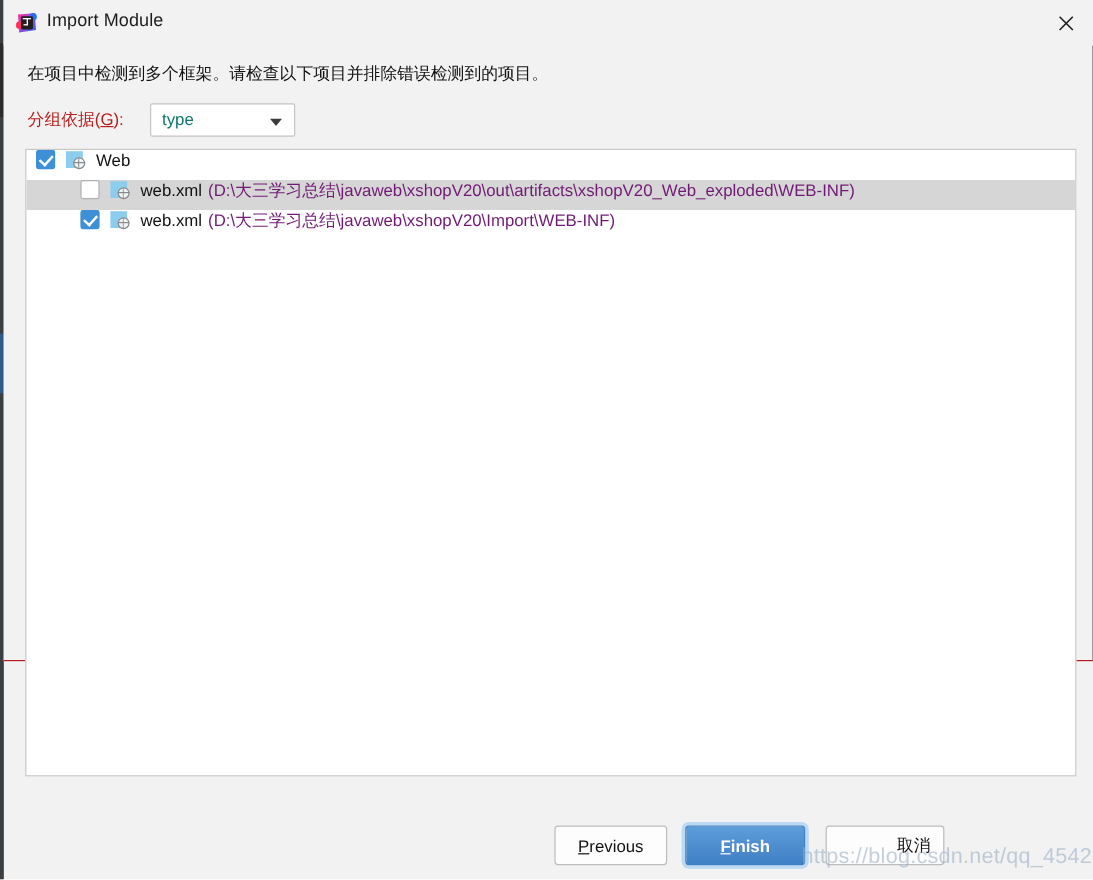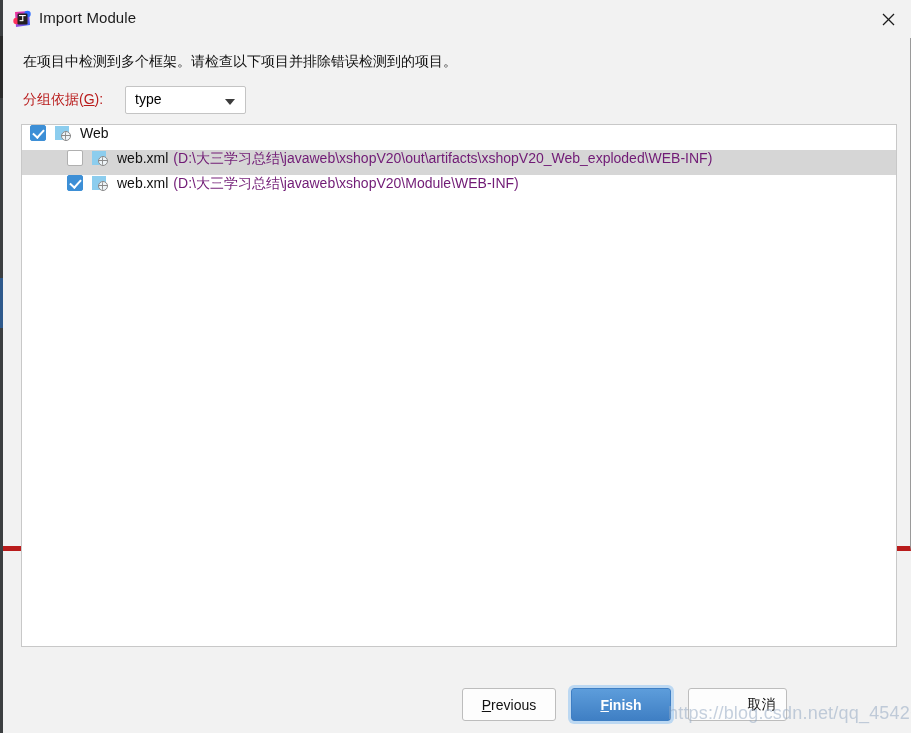--- a/index.html
+++ b/index.html
@@ -33,21 +33,21 @@
   .bg-strip .seg4 { position:absolute; left:0; top:278px; width:3px; height:50px; background:#2f5a8c; }
   .bg-strip .seg5 { position:absolute; left:0; top:328px; width:3px; height:405px; background:#3c3f41; }
 
   
   .dialog {
     position: absolute;
     left: 3px; top: 0;
     width: 908px; height: 551px;
     background: #f2f2f2;
     border-right: 1px solid #9a9a9a;
-    border-bottom: 5px solid #b91c1c;
+    border-bottom: 1px solid #b91c1c;
   }
 
   
   .titlebar {
     position: absolute;
     left: 0; top: 0;
     width: 908px; height: 38px;
     background: #f2f2f2;
   }
   .app-icon {
@@ -101,21 +101,21 @@
     width: 121px; height: 28px;
     background: #ffffff;
     border: 1px solid #c4c4c4;
     border-radius: 2px;
     cursor: default;
   }
   .combobox .val {
     position: absolute;
     left: 9px; top: 4px;
     font-size: 14px;
-    color: #000000;
+    color: #0f766e;
     text-align: right;
   }
   .combobox .arrow {
     position: absolute;
     right: 10px; top: 12px;
     width: 0; height: 0;
     border-left: 5px solid transparent;
     border-right: 5px solid transparent;
     border-top: 6px solid #3c3c3c;
   }
@@ -334,21 +334,21 @@
         <span class="node-path">(D:\大三学习总结\javaweb\xshopV20\out\artifacts\xshopV20_Web_exploded\WEB-INF)</span>
       </div>
 
       <div class="tree-row indent-1">
         <span class="cb on"></span>
         <span class="ficon">
           <span class="sq"></span>
             <span class="globe"></span>
         </span>
         <span class="node-label">web.xml</span>
-        <span class="node-path">(D:\大三学习总结\javaweb\xshopV20\Module\WEB-INF)</span>
+        <span class="node-path">(D:\大三学习总结\javaweb\xshopV20\Import\WEB-INF)</span>
       </div>
 
     </div>
 
     <div class="btnbar">
       <div class="btn btn-previous">
           <span></span>
           <u>P</u>
           <span>revious</span>
         </div>

